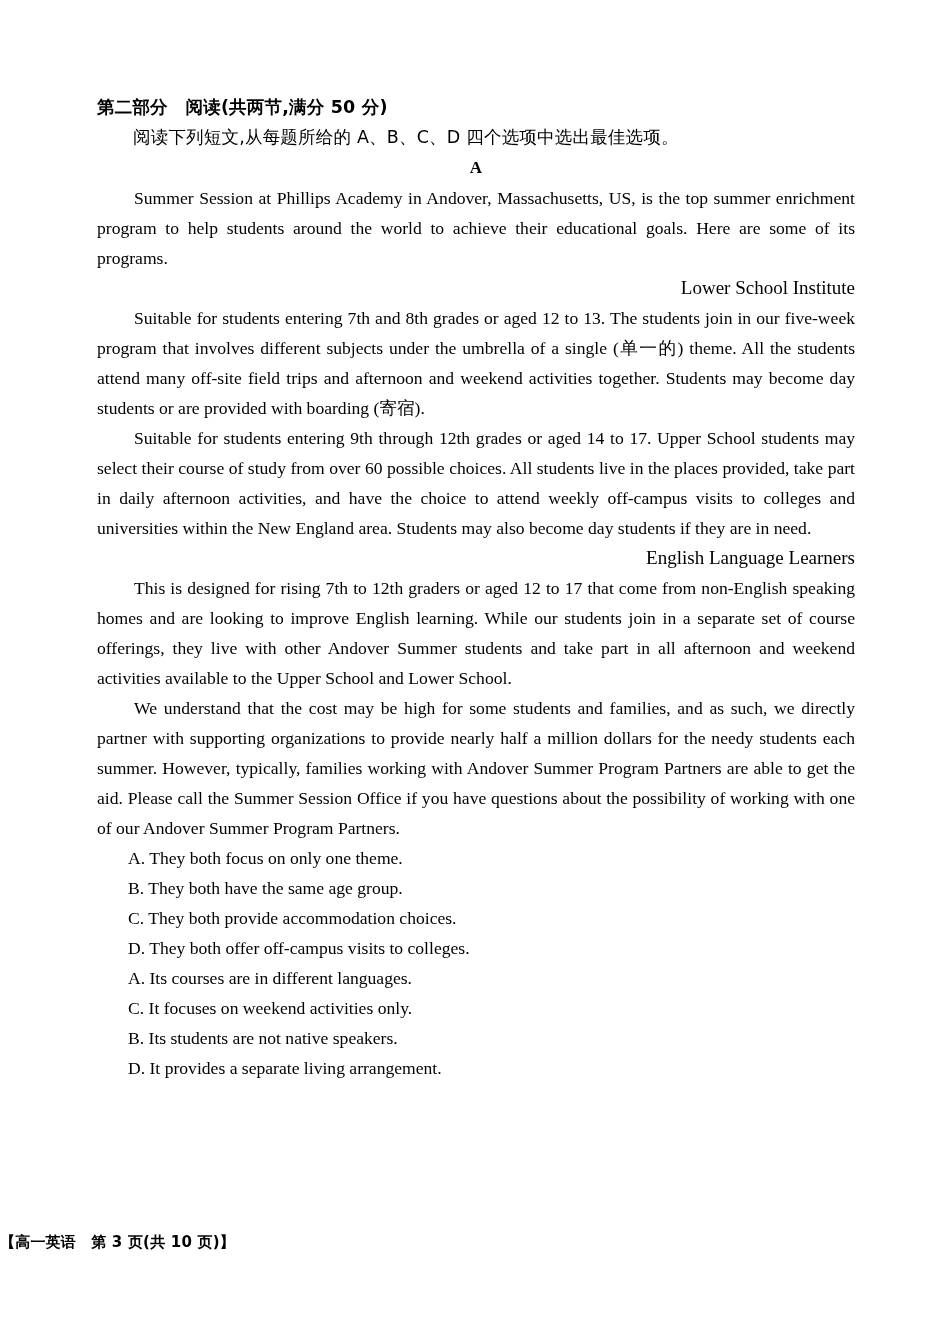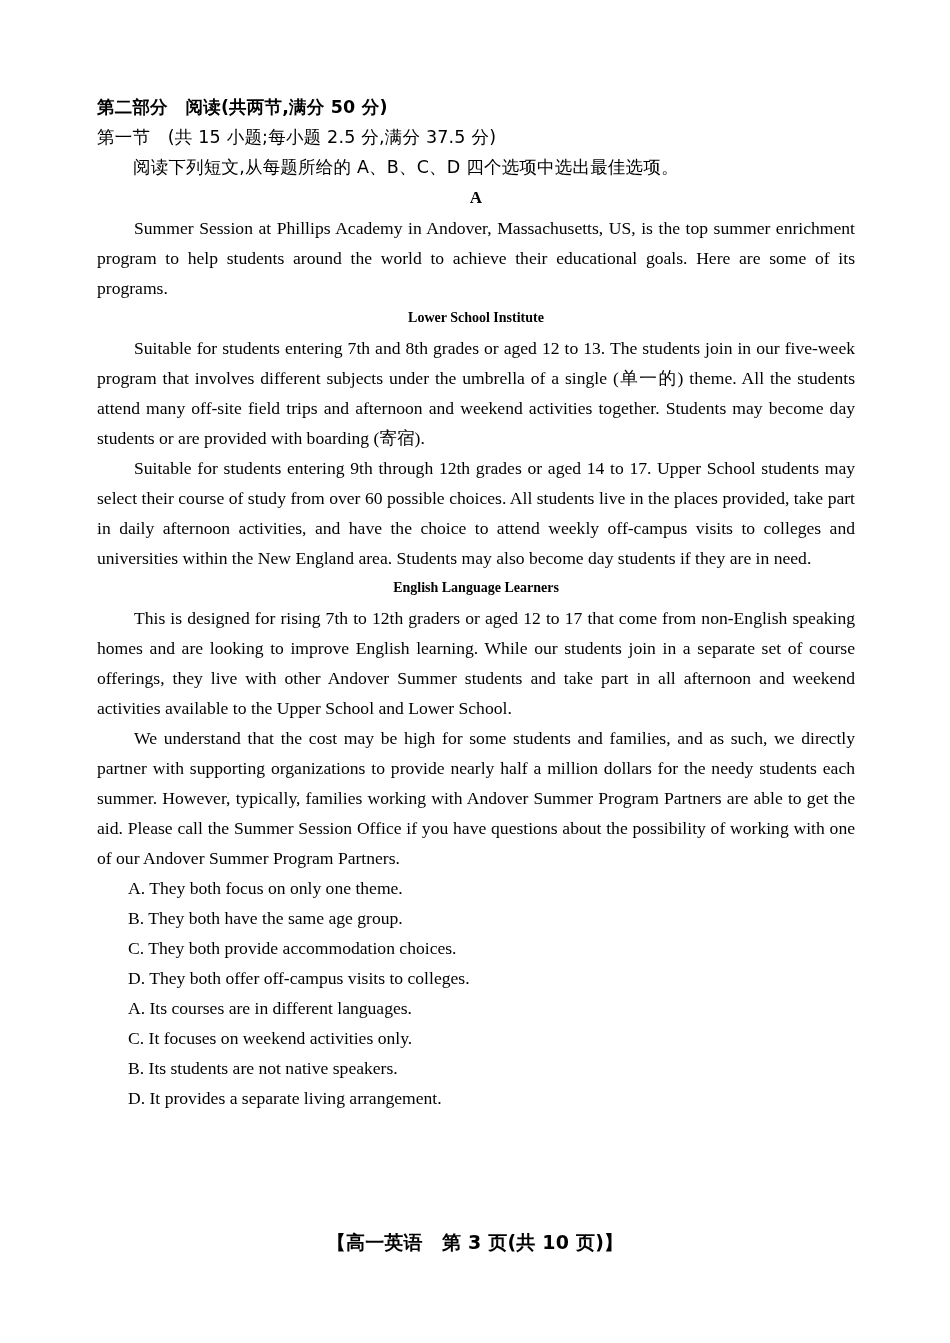--- a/index.html
+++ b/index.html
@@ -65,25 +65,25 @@
     font-size: 17.6px;
     line-height: 30px;
     text-align: justify;
     text-justify: inter-word;
     text-indent: 37px;
     margin: 0;
     hyphens: manual;
   }
 
   .sub-head {
-    font-size: 14px;
+    font-size: 19px;
     line-height: 30px;
-    font-weight: bold;
+    font-weight: normal;
     margin: 0;
-    text-align: center;
+    text-align: right;
   }
 
   
   .question {
     font-size: 17.6px;
     line-height: 30px;
     margin: 0;
     text-align: left;
     text-indent: 0;
   }
@@ -94,37 +94,36 @@
     padding-left: 31px;
     text-align: left;
   }
 
   
   .footer {
     position: absolute;
     left: 0;
     top: 1232px;
     width: 950px;
-    text-align: center;
+    text-align: left;
     font-family: "DejaVu Sans", "Liberation Sans", sans-serif;
-    font-size: 19px;
+    font-size: 15px;
     font-weight: bold;
     letter-spacing: 0.2px;
     line-height: 20px;
   }
 </style>
 </head>
 <body>
 
 <div class="page">
 
   <div class="content">
 
     <div class="cn-line cn-bold">第二部分　阅读(共两节,满分 50 分)</div>
-    <div class="cn-line">第一节　(共 15 小题;每小题 2.5 分,满分 37.5 分)</div>
     <div class="cn-line cn-indent">阅读下列短文,从每题所给的 A、B、C、D 四个选项中选出最佳选项。</div>
 
     <div class="section-letter">A</div>
 
     <p class="para">Summer Session at Phillips Academy in Andover, Massachusetts, US, is the top summer enrichment program to help students around the world to achieve their educational goals. Here are some of its programs.</p>
 
     <div class="sub-head">Lower School Institute</div>
     <p class="para">Suitable for students entering 7th and 8th grades or aged 12 to 13. The students join in our five-week program that involves different subjects under the umbrella of a single (单一的) theme. All the students attend many off-site field trips and afternoon and weekend activities together. Students may become day students or are provided with boarding (寄宿).</p>
 
     <p class="para">Suitable for students entering 9th through 12th grades or aged 14 to 17. Upper School students may select their course of study from over 60 possible choices. All students live in the places provided, take part in daily afternoon activities, and have the choice to attend weekly off-campus visits to colleges and universities within the New England area. Students may also become day students if they are in need.</p>

